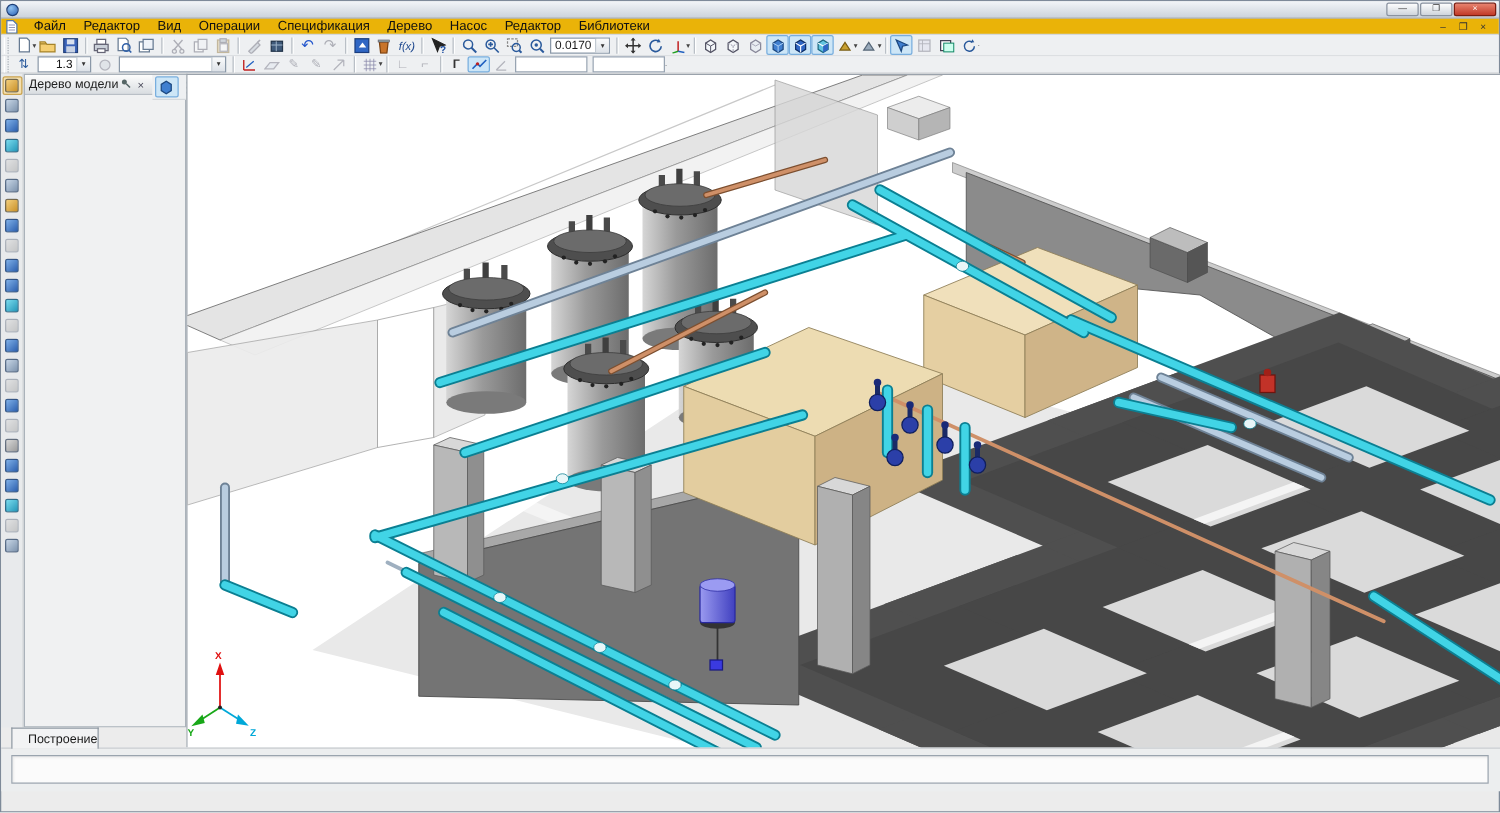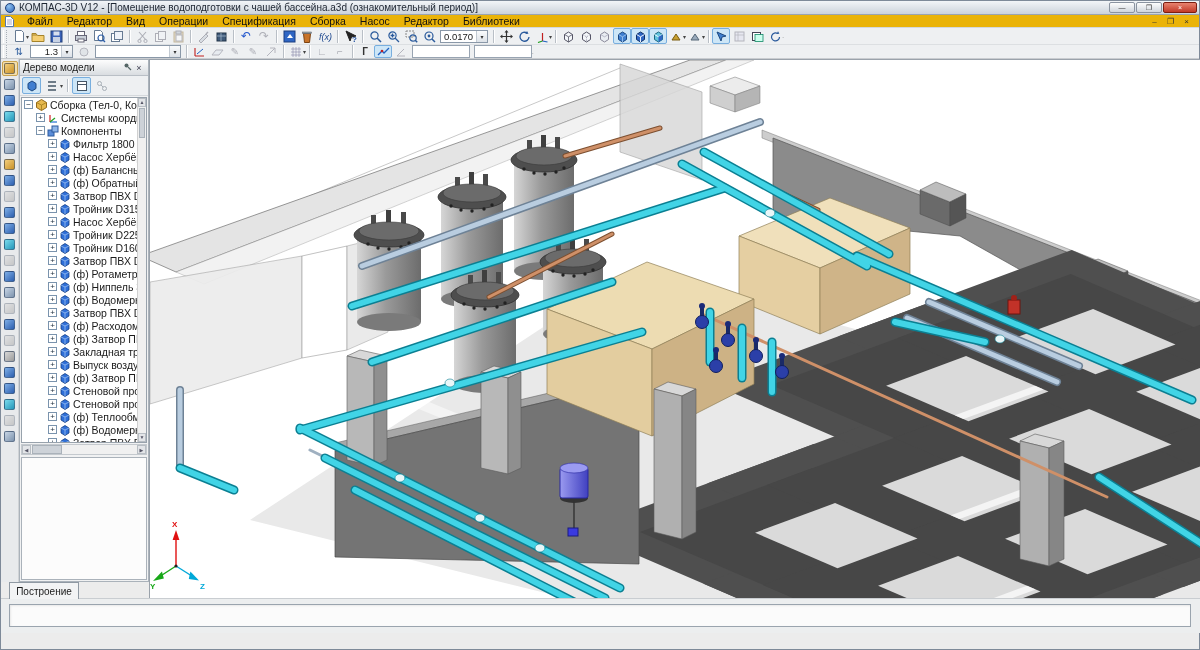--- a/index.html
+++ b/index.html
@@ -45,21 +45,21 @@
   .vti.sel{background:#f4dfae;border:1px solid #caa34e}
   .cubeic{width:11px;height:11px;border-radius:2px;border:1px solid rgba(40,60,90,.55)}
   .c-gold{background:linear-gradient(135deg,#f3cf7d,#c99128)}
   .c-blue{background:linear-gradient(135deg,#7fb0e8,#2d5fae)}
   .c-cyan{background:linear-gradient(135deg,#7adcEE,#2596b8)}
   .c-steel{background:linear-gradient(135deg,#c8d6e6,#7d93ad)}
   .c-gray{background:linear-gradient(135deg,#d8d8d8,#9a9a9a)}
   .vti.dis{opacity:.45}
 
   
-  .treepanel{position:absolute;left:18px;top:0;width:130px;height:523px;background:#f0f1f2;border:1px solid #aab2ba;display:flex;flex-direction:column}
+  .treepanel{position:absolute;left:18px;top:0;width:130px;height:523px;background:#f0f1f2;border:1px solid #aab2ba;display:flex;flex-direction:row}
   .phead{height:16px;background:linear-gradient(#fdfdfd,#d9dde1);border-bottom:1px solid #b9bfc6;display:flex;align-items:center;padding:0 3px;font-size:10px;color:#222}
   .phead .ttl{flex:1;white-space:nowrap;overflow:hidden}
   .phbtn{width:12px;text-align:center;color:#445;font-size:9px}
   .ptool{height:20px;display:flex;align-items:center;padding:0 2px;gap:1px;background:#eef0f2;border-bottom:1px solid #d5d9dd}
   .pt{width:19px;height:17px;display:flex;align-items:center;justify-content:center;border:1px solid transparent;border-radius:2px}
   .pt.pressed{background:#cde6f7;border-color:#78aede}
   .pt.dis{opacity:.42}
   .treewrap{position:relative;background:#fff;border:1px solid #98a2ac;margin:1px;height:346px;overflow:hidden}
   .treebody{position:absolute;left:0;top:0;right:9px;bottom:0;overflow:hidden}
   .trow{height:13px;display:flex;align-items:center;white-space:nowrap;font-size:10.5px}
@@ -75,51 +75,50 @@
   .hscroll{height:11px;margin:0 1px;background:#f0f0f0;border:1px solid #c4c9ce;display:flex;align-items:center}
   .harr{width:9px;height:9px;background:#e3e5e8;border:1px solid #b8bec4;font-size:5px;text-align:center;line-height:8px;color:#556;flex:none}
   .hthumb{width:30px;height:9px;background:#cdd2d8;border:1px solid #aab2ba;margin-left:1px}
   .subpanel{flex:1;margin:2px 1px 1px 1px;background:#fcfcfc;border:1px solid #aab2ba}
 
   
   .viewport{position:absolute;left:148px;top:0;width:1052px;height:539px;background:#fff;border-left:1px solid #9aa2ab;border-top:1px solid #9aa2ab}
 
   
   .belowtree{position:absolute;left:0;top:523px;width:148px;height:16px;background:#ececec}
-  .proptab{position:absolute;left:8px;top:581px;width:70px;height:17px;background:#f2f3f4;border:1px solid #8f99a3;border-bottom:none;z-index:3;font-size:10px;display:flex;align-items:center;justify-content:center}
+  .proptab{position:absolute;left:8px;top:581px;width:70px;height:17px;background:#f2f3f4;border:1px solid #8f99a3;border-bottom:none;z-index:3;font-size:10px;display:flex;align-items:center;justify-content:flex-end}
   .propbar{position:absolute;left:0;top:597px;width:1200px;height:35px;background:#eceeef;border-top:1px solid #c9cdd1}
   .propfield{position:absolute;left:8px;right:10px;top:5px;height:23px;background:#fbfbfb;border:1px solid #9aa4ae;box-shadow:inset 1px 1px 2px rgba(0,0,0,.08)}
   .statusbar{position:absolute;left:0;top:632px;width:1200px;height:18px;background:#eef0f1;border-top:1px solid #cdd1d5;display:flex;align-items:center;padding-left:4px;font-size:10.5px;color:#222}
 </style>
 </head>
 <body>
 
 <div id="app">
 
   <div class="titlebar">
     <span class="appico"></span>
-    <span class="title-text">КОМПАС-3D V12 - [Помещение водоподготовки с чашей бассейна.a3d (ознакомительный период)]</span>
     <span class="winbtns">
       <span class="wbtn">—</span>
       <span class="wbtn">❐</span>
       <span class="wbtn close">×</span>
     </span>
   </div>
 
   <div class="menubar">
     <svg class="mdicon" viewBox="0 0 11 11">
         <path d="M1.5 .5h5l3 3v7h-8z" fill="#fff" stroke="#5577aa"></path>
         <path d="M3 4h5M3 6h5M3 8h5" stroke="#88a" stroke-width=".7"></path>
       </svg>
     <span class="mitem">Файл</span>
     <span class="mitem">Редактор</span>
     <span class="mitem">Вид</span>
     <span class="mitem">Операции</span>
     <span class="mitem">Спецификация</span>
-    <span class="mitem">Сборка</span>
+    <span class="mitem">Дерево</span>
     <span class="mitem">Насос</span>
     <span class="mitem">Редактор</span>
     <span class="mitem">Библиотеки</span>
     <span class="mdictrl">
       <span>–</span>
       <span>❐</span>
       <span>×</span>
     </span>
   </div>
 

